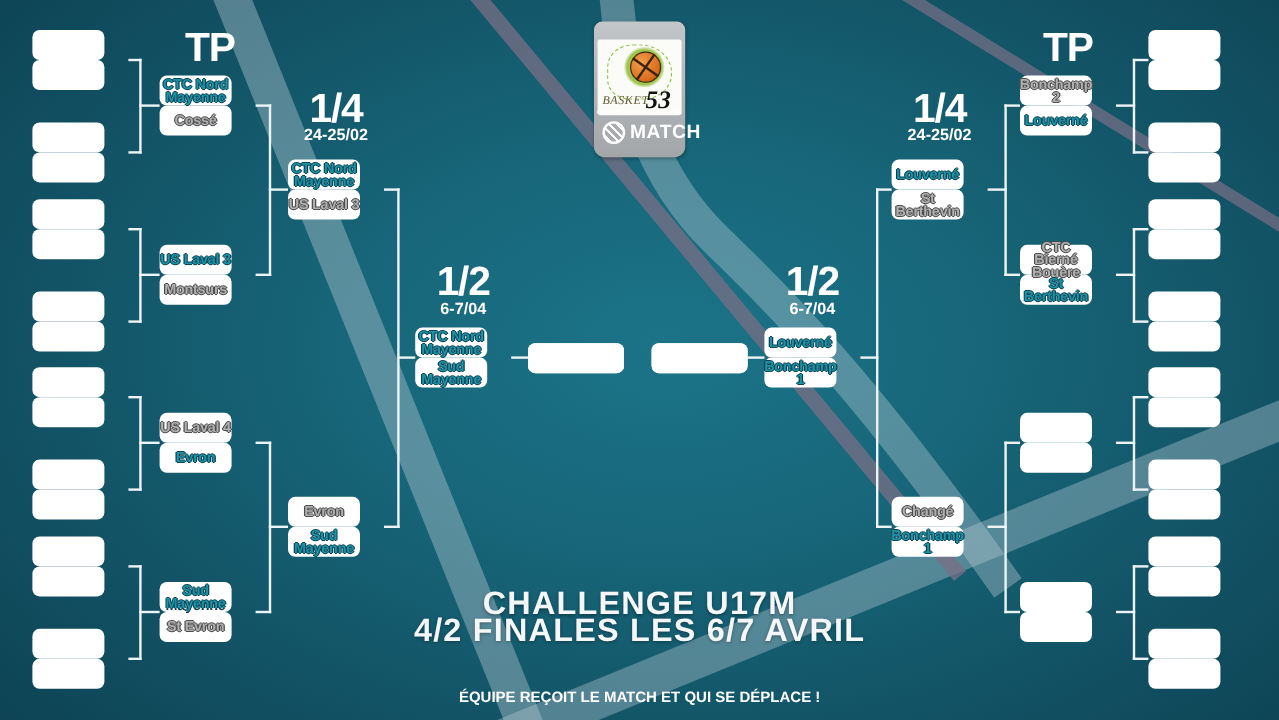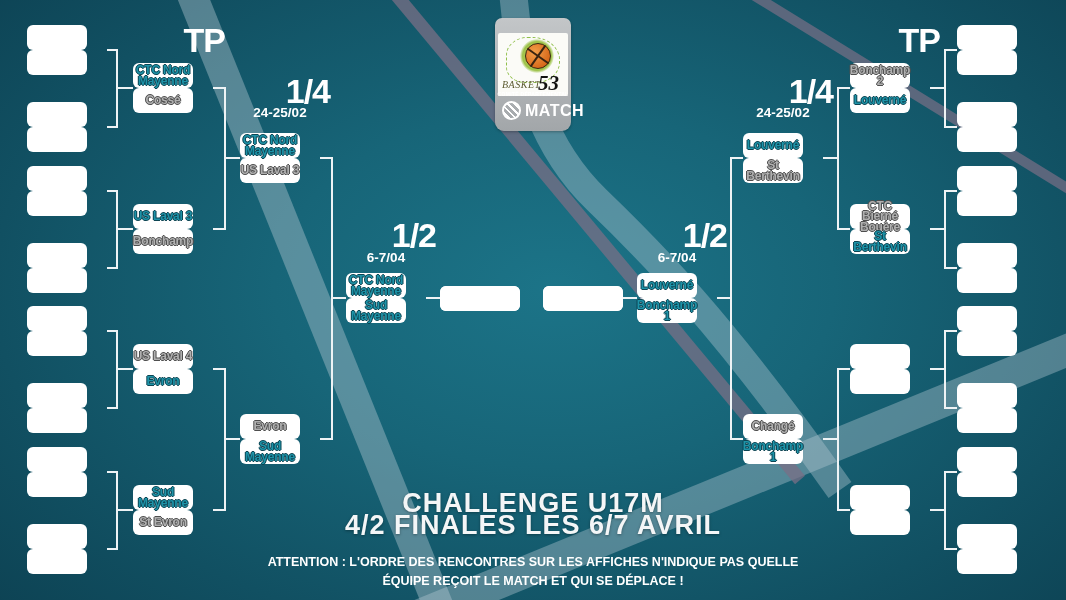--- a/index.html
+++ b/index.html
@@ -11,21 +11,21 @@
   .slot{height:25px;background:#fff;border-radius:6px;display:flex;align-items:center;justify-content:center;text-align:center;overflow:visible;}
   .final{position:absolute;width:80px;height:25px;background:#fff;border-radius:6px;}
   .team{display:block;width:80px;font-weight:bold;font-size:12px;line-height:10.5px;letter-spacing:-0.2px;
     color:#1e93a8;
     text-shadow:1px 0 #0d4553,-1px 0 #0d4553,0 1px #0d4553,0 -1px #0d4553;}
   .team[data-state="lose"]{color:#b0b0b0;
     text-shadow:1px 0 #4e4e4e,-1px 0 #4e4e4e,0 1px #4e4e4e,0 -1px #4e4e4e;}
   .br-l{position:absolute;box-sizing:border-box;border:2px solid #eef3f5;border-left:none;}
   .br-r{position:absolute;box-sizing:border-box;border:2px solid #eef3f5;border-right:none;}
   .stub{position:absolute;height:2px;background:#eef3f5;}
-  .round-label{position:absolute;width:100px;text-align:right;color:#fff;font-weight:bold;font-size:34px;line-height:34px;letter-spacing:-1px;}
+  .round-label{position:absolute;width:100px;text-align:center;color:#fff;font-weight:bold;font-size:34px;line-height:34px;letter-spacing:-1px;}
   .round-date{position:absolute;width:100px;text-align:center;color:#fff;font-weight:bold;font-size:13.5px;line-height:13.5px;}
   .footer-title{position:absolute;left:0;width:1066px;text-align:center;color:#f4f6f7;font-weight:bold;font-size:27px;line-height:27px;letter-spacing:1px;text-shadow:0 1px 3px rgba(0,0,0,.35);}
   .footer-note{position:absolute;left:0;width:1066px;text-align:center;color:#fff;font-weight:bold;font-size:12.5px;line-height:13px;}
   
   .logo{position:absolute;left:495px;top:18px;width:76px;height:113px;border-radius:7px 7px 9px 9px;
     background:linear-gradient(#c3c6c8,#a2a6a9);box-shadow:0 1px 3px rgba(0,0,0,.3);}
   .logo-inner{position:absolute;left:3px;top:15px;width:70px;height:63px;background:#fbfbf7;border-radius:2px;overflow:hidden;}
   .logo-map{position:absolute;left:8px;top:4px;width:52px;height:44px;border:1.5px dashed #8fbf4a;border-radius:40% 50% 45% 35%;}
   .logo-splash{position:absolute;left:22px;top:6px;width:34px;height:34px;border-radius:50%;background:radial-gradient(circle,#d9e46a 0%,#9dc24a 60%,rgba(157,194,74,0) 72%);}
   .logo-ball{position:absolute;left:27px;top:10px;width:26px;height:26px;border-radius:50%;background:radial-gradient(circle at 35% 35%,#f3a04a,#d86a1c 70%,#a84b10);border:1px solid #3a2410;box-sizing:border-box;}
@@ -183,21 +183,21 @@
       </div>
     <div class="slot">
         <span class="team" data-state="lose">Cossé</span>
       </div>
   </div>
   <div class="match" style="left:133px;top:204px">
     <div class="slot">
         <span class="team" data-state="win">US Laval 3</span>
       </div>
     <div class="slot">
-        <span class="team" data-state="lose">Bonchamp</span>
+        <span class="team" data-state="lose">Montsurs</span>
       </div>
   </div>
   <div class="match" style="left:133px;top:344px">
     <div class="slot">
         <span class="team" data-state="lose">US Laval 4</span>
       </div>
     <div class="slot">
         <span class="team" data-state="win">Evron</span>
       </div>
   </div>
@@ -366,15 +366,14 @@
     <div class="slot">
         <span class="team"></span>
       </div>
     <div class="slot">
         <span class="team"></span>
       </div>
   </div>
 
   <div class="footer-title" style="top:490px">CHALLENGE U17M</div>
   <div class="footer-title" style="top:512px">4/2 FINALES LES 6/7 AVRIL</div>
-  <div class="footer-note" style="top:556px">ATTENTION : L'ORDRE DES RENCONTRES SUR LES AFFICHES N'INDIQUE PAS QUELLE</div>
   <div class="footer-note" style="top:575px">ÉQUIPE REÇOIT LE MATCH ET QUI SE DÉPLACE !</div>
 </div>
 
 </body></html>

